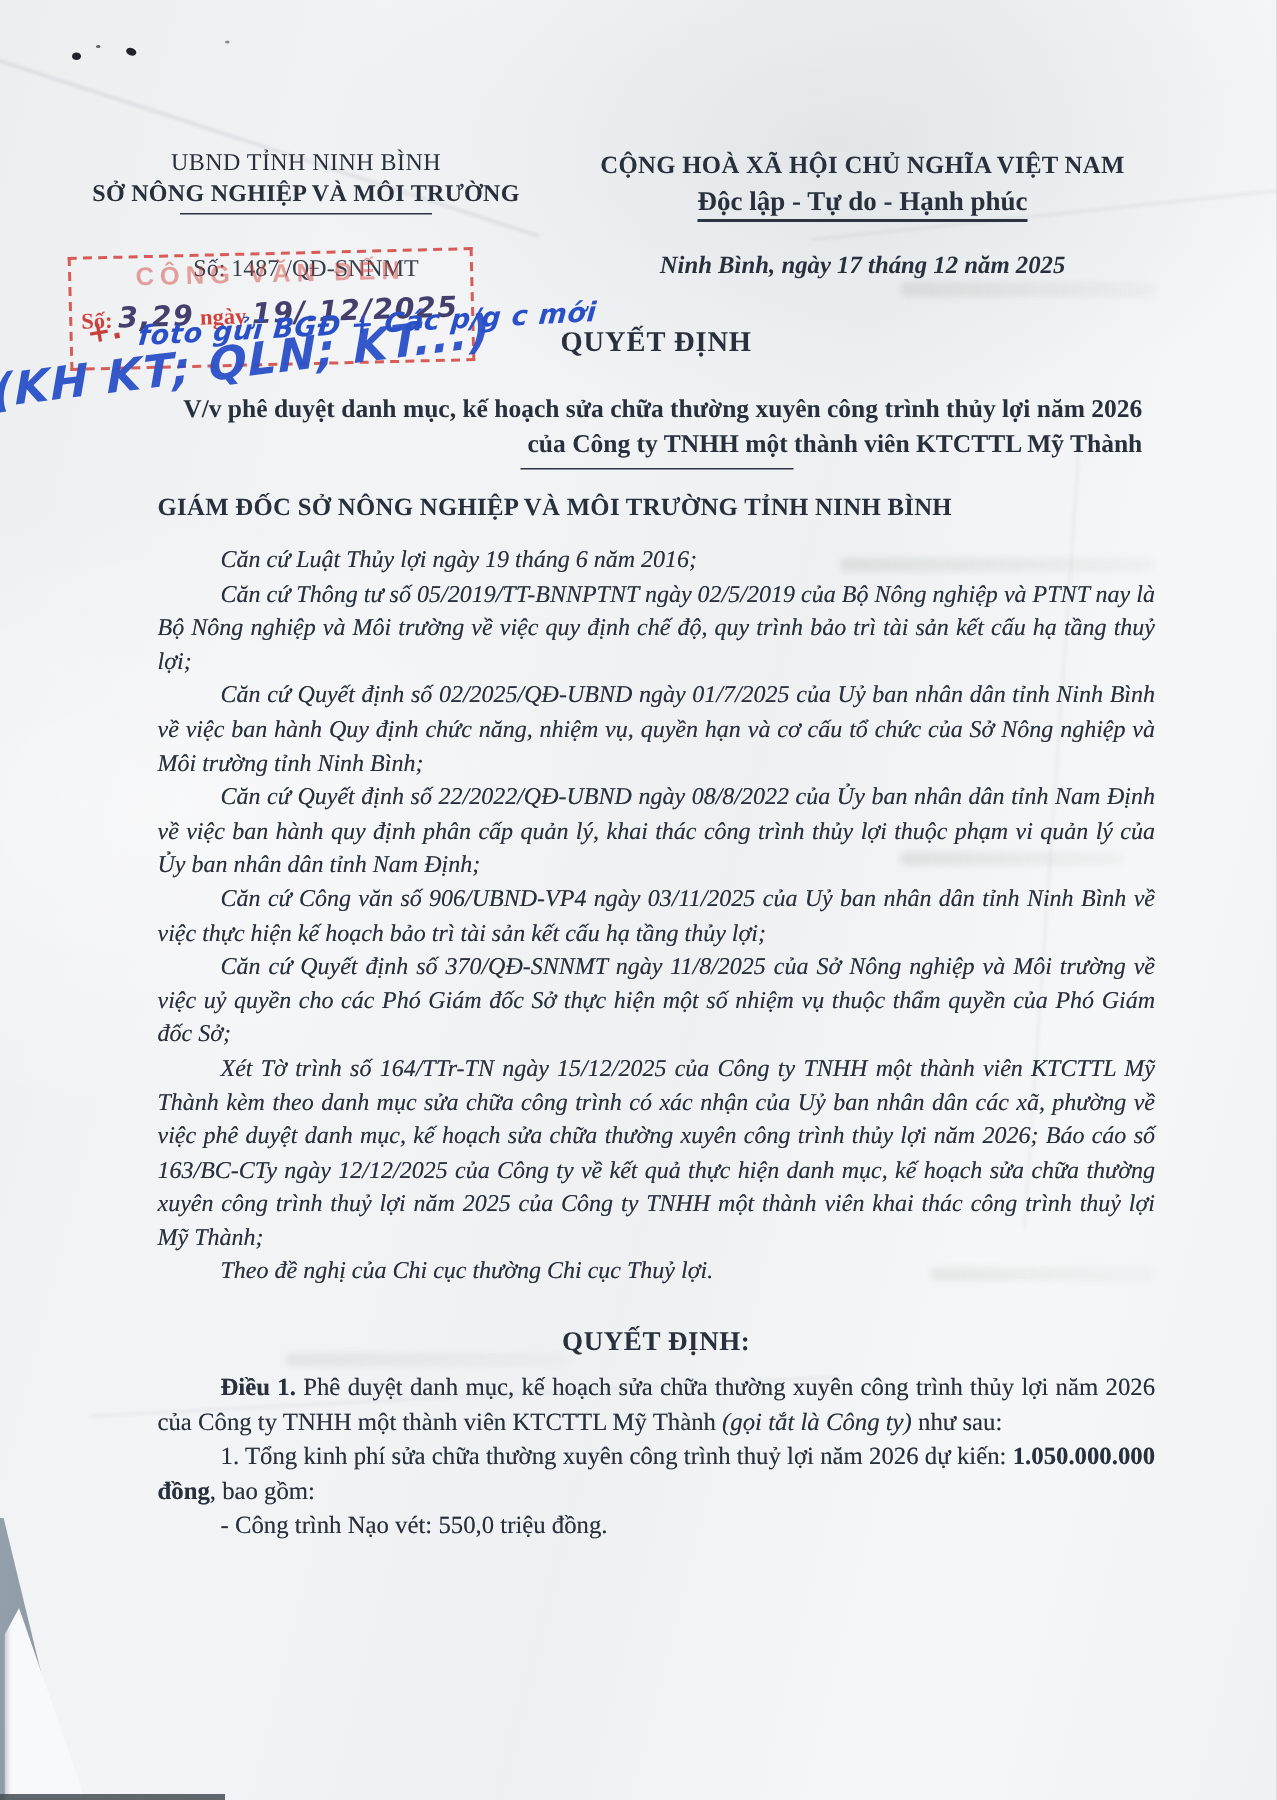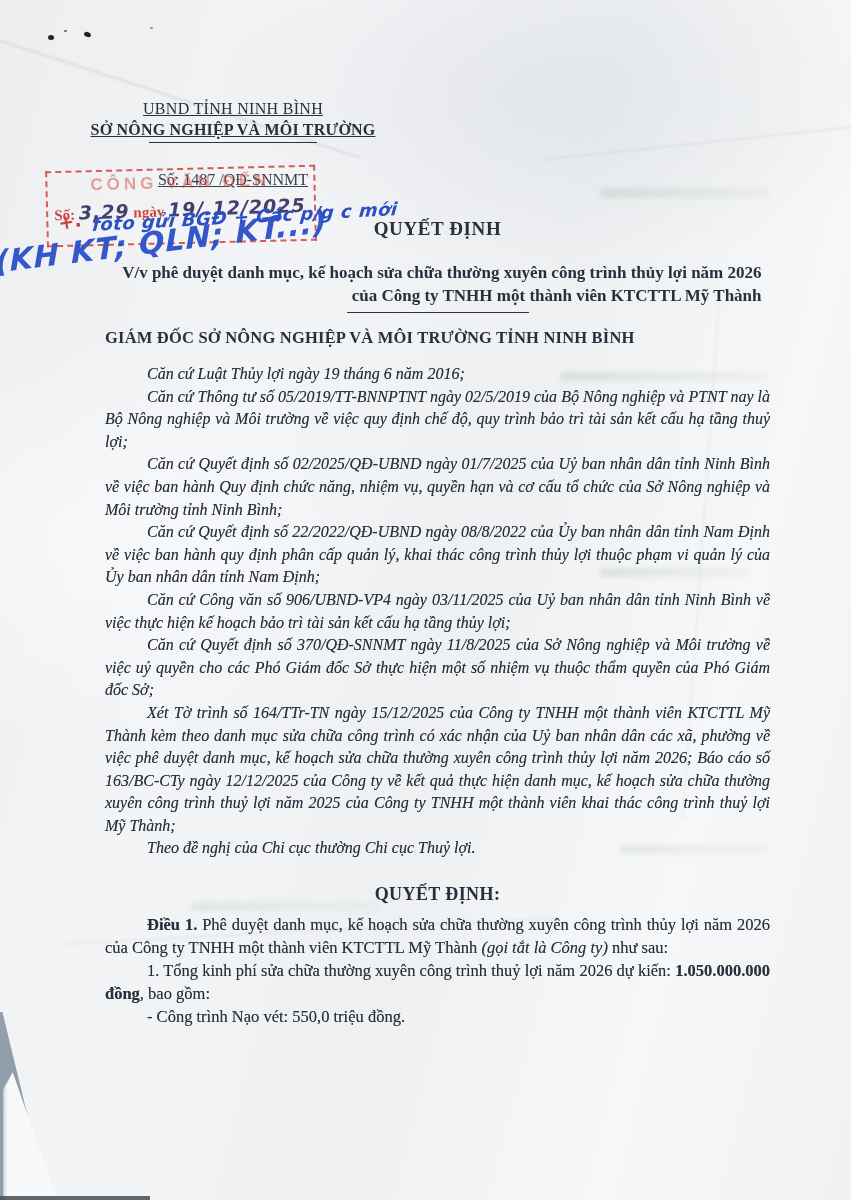--- a/index.html
+++ b/index.html
@@ -44,21 +44,21 @@
   }
   .corner-fold {
     left:3px; top:1072px; width:54px; height:128px;
     background:#f7f9fa;
     clip-path:polygon(18% 0, 100% 100%, 0 100%, 0 14%);
     box-shadow:inset 2px 0 3px rgba(150,160,170,0.5);
   }
   .bottom-edge { left:0; top:1196px; width:150px; height:4px; background:#454d55; opacity:.85; }
 
   
-  .header-row { position:absolute; top:100px; left:67px; width:742px; display:flex;text-decoration:underline; }
+  .header-row { position:absolute; top:100px; left:38px; width:742px; display:flex; }
   .header-left { width:332px; text-align:center; }
   .hl-line1 { font-size:16px; letter-spacing:.3px; }
   .hl-line2 { font-size:16px; font-weight:bold; margin-top:3px; letter-spacing:.2px; }
   .hl-rule { width:168px; border-top:1.6px solid #2b3440; margin:3px auto 0; }
   .doc-number { font-size:16px; margin-top:28px;text-align:center; }
 
   .header-right { flex:1; text-align:center; }
   .hr-line1 { font-size:16.5px; font-weight:bold; letter-spacing:.2px; }
   .hr-line2 { display:inline-block; font-size:18px; font-weight:bold; border-bottom:2px solid #2b3440; padding-bottom:1px; margin-top:4px; }
   .dateline { font-size:16.5px; font-weight:bold; font-style:italic; margin-top:19px; }
@@ -143,20 +143,25 @@
   <div class="artifact corner-fold"></div>
   <div class="artifact bottom-edge"></div>
 
   <div class="header-row">
     <div class="header-left">
       <div class="hl-line1">UBND TỈNH NINH BÌNH</div>
       <div class="hl-line2">SỞ NÔNG NGHIỆP VÀ MÔI TRƯỜNG</div>
       <div class="hl-rule"></div>
       <div class="doc-number">Số: 1487 /QĐ-SNNMT</div>
     </div>
+    <div class="header-right">
+      <div class="hr-line1">CỘNG HOÀ XÃ HỘI CHỦ NGHĨA VIỆT NAM</div>
+      <div><span class="hr-line2">Độc lập - Tự do - Hạnh phúc</span></div>
+      <div class="dateline">Ninh Bình, ngày 17 tháng 12 năm 2025</div>
+    </div>
   </div>
 
   <div class="stamp">
     <div class="stamp-title">CÔNG VĂN ĐẾN</div>
     <div class="stamp-line">
       <span class="stamp-printed">Số:</span>
       <span class="stamp-hand">3,29</span>
       <span class="stamp-printed">ngày</span>
       <span class="stamp-hand">19/.12/2025</span>
     </div>

